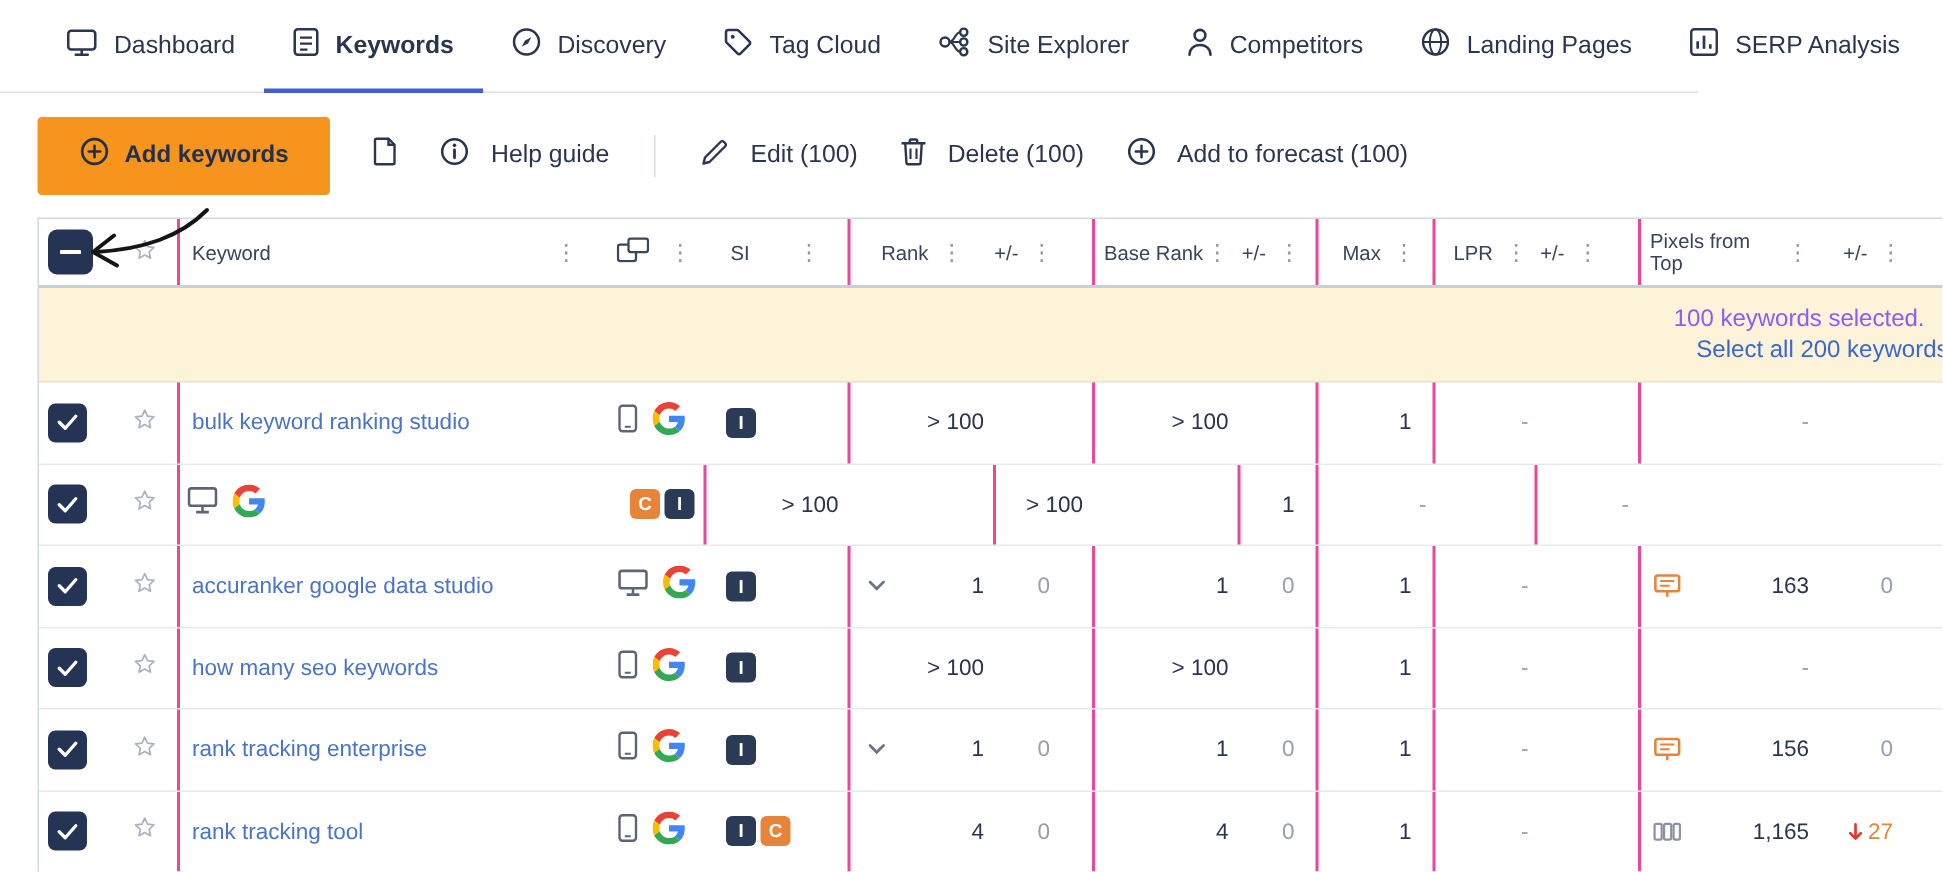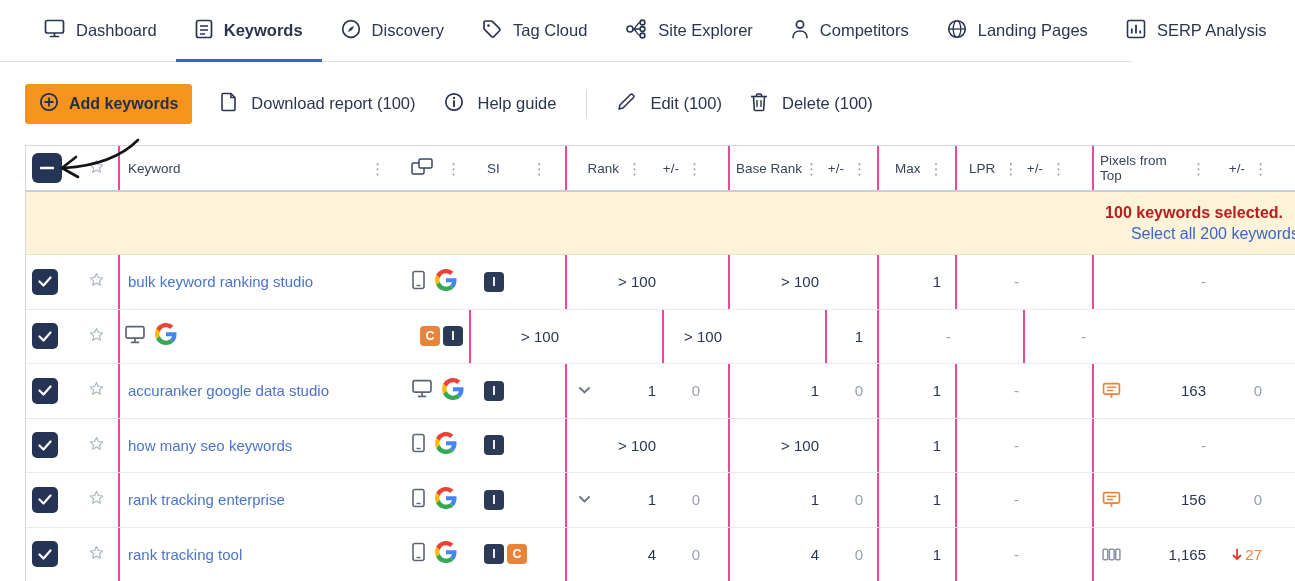--- a/index.html
+++ b/index.html
@@ -12,21 +12,21 @@
   .tab { display:flex; align-items:center; gap:11px; padding:0 19px; font-size:16.5px;
     font-weight:500; color:#2a3550; position:relative; cursor:pointer; white-space:nowrap; }
   .tab.active { font-weight:600; }
   .tab.active::after { content:""; position:absolute; left:0; right:0; bottom:-1px; height:3px; background:#3f5ed7; }
   .tab svg { flex:none; }
 
   
   .toolbar { position:absolute; top:62px; left:0; width:1295px; height:83px;
     display:flex; align-items:center; padding-left:25px; }
   .btn-add { display:flex; align-items:center; gap:10px; background:#f7941e; color:#22304d;
-    font-size:16px; font-weight:600; height:40px; padding:0 14px; border-radius:3px; cursor:pointer; }
+    font-size:16px; font-weight:600; height:52px; padding:0 28px; border-radius:3px; cursor:pointer; }
   .tool-btn { display:flex; align-items:center; gap:14px; font-size:16.5px; color:#2a3550;
     margin-left:28px; cursor:pointer; white-space:nowrap; }
   .tb-divider { width:1px; height:28px; background:#d7dce2; margin-left:30px; margin-right:2px; }
 
   
   .table { position:absolute; top:145px; left:25px; width:1270px;
     border:1px solid #d3d9e0; border-right:none; border-bottom:none; background:#fff; }
   .grid { display:grid; grid-template-columns:48px 46px 287px 64px 96px 97px 66px 97px 52px 78px 68px 69px 120px 82px; }
   .thead { height:46px; border-bottom:2px solid #c8cfd9; }
   .thead .cell { font-size:13.5px; color:#38445c; font-weight:500; }
@@ -71,21 +71,21 @@
   .c-pixels { justify-content:flex-end; padding-right:8px; }
   .c-pixchg { justify-content:flex-end; padding-right:34px; gap:3px; }
   .chev { position:absolute; left:12px; display:flex; cursor:pointer; }
   .pix-icon { position:absolute; left:8px; display:flex; }
   .chg-orange { color:#e8833a; }
 
   
   .banner { height:63px; background:#fcf3d8; border-bottom:1px solid #e9e3ca;
     display:flex; flex-direction:column; justify-content:center; align-items:flex-end;
     padding-right:12px; font-size:16px; gap:3px; }
-  .banner .sel-text { color:#b91c1c; font-weight:700; }
+  .banner .sel-text { color:#8b5cf6; font-weight:400; }
   .banner .sel-link { color:#3b66cc; font-weight:500; cursor:pointer; margin-right:-16px; white-space:nowrap; }
 
   .annotation { position:absolute; left:40px; top:128px; z-index:10; pointer-events:none; }
 </style>
 </head>
 <body>
 
 <div class="nav">
   <div class="tab">
     <span><svg width="21" height="19" viewBox="0 0 21 19">
@@ -165,21 +165,20 @@
           <line x1="10" y1="6.2" x2="10" y2="13.8" stroke="#22304d" stroke-width="1.8" stroke-linecap="round"></line>
           <line x1="6.2" y1="10" x2="13.8" y2="10" stroke="#22304d" stroke-width="1.8" stroke-linecap="round"></line>
         </svg></span>
     <span>Add keywords</span>
   </div>
   <div class="tool-btn">
     <span><svg width="17" height="20" viewBox="0 0 16 20">
           <path d="M1.5 2.5c0-.55.45-1 1-1h8l4 4v12c0 .55-.45 1-1 1h-11c-.55 0-1-.45-1-1z" fill="none" stroke="currentColor" stroke-width="1.6"></path>
           <path d="M10.5 1.5v4h4" fill="none" stroke="currentColor" stroke-width="1.6"></path>
         </svg></span>
-    <span>Download report (100)</span>
   </div>
   <div class="tool-btn">
     <span><svg width="20" height="20" viewBox="0 0 20 20">
           <circle cx="10" cy="10" r="8.2" fill="none" stroke="currentColor" stroke-width="1.7"></circle>
           <line x1="10" y1="9" x2="10" y2="14.2" stroke="currentColor" stroke-width="1.9" stroke-linecap="round"></line>
           <circle cx="10" cy="5.9" r="1.2" fill="currentColor"></circle>
         </svg></span>
     <span>Help guide</span>
   </div>
   <div class="tb-divider"></div>
@@ -191,20 +190,28 @@
   </div>
   <div class="tool-btn">
     <span><svg width="18" height="20" viewBox="0 0 18 20">
           <line x1="1" y1="4.5" x2="17" y2="4.5" stroke="currentColor" stroke-width="1.6"></line>
           <path d="M6.5 4.5V3a1 1 0 011-1h3a1 1 0 011 1v1.5" fill="none" stroke="currentColor" stroke-width="1.6"></path>
           <path d="M3.5 4.5l.8 13a1 1 0 001 .95h7.4a1 1 0 001-.95l.8-13" fill="none" stroke="currentColor" stroke-width="1.6"></path>
           <line x1="7" y1="8" x2="7" y2="15" stroke="currentColor" stroke-width="1.4"></line>
           <line x1="11" y1="8" x2="11" y2="15" stroke="currentColor" stroke-width="1.4"></line>
         </svg></span>
     <span>Delete (100)</span>
+  </div>
+  <div class="tool-btn">
+    <span><svg width="20" height="20" viewBox="0 0 20 20">
+          <circle cx="10" cy="10" r="8.2" fill="none" stroke="currentColor" stroke-width="1.7"></circle>
+          <line x1="10" y1="6.2" x2="10" y2="13.8" stroke="currentColor" stroke-width="1.7" stroke-linecap="round"></line>
+          <line x1="6.2" y1="10" x2="13.8" y2="10" stroke="currentColor" stroke-width="1.7" stroke-linecap="round"></line>
+        </svg></span>
+    <span>Add to forecast (100)</span>
   </div>
 </div>
 
 <div class="table">
 
   <div class="grid thead">
     <div class="cell c-check">
       <span class="checkbox lg">
           <svg width="14" height="4" viewBox="0 0 14 4">
             <line x1="1" y1="2" x2="13" y2="2" stroke="#fff" stroke-width="2.6" stroke-linecap="round"></line>

